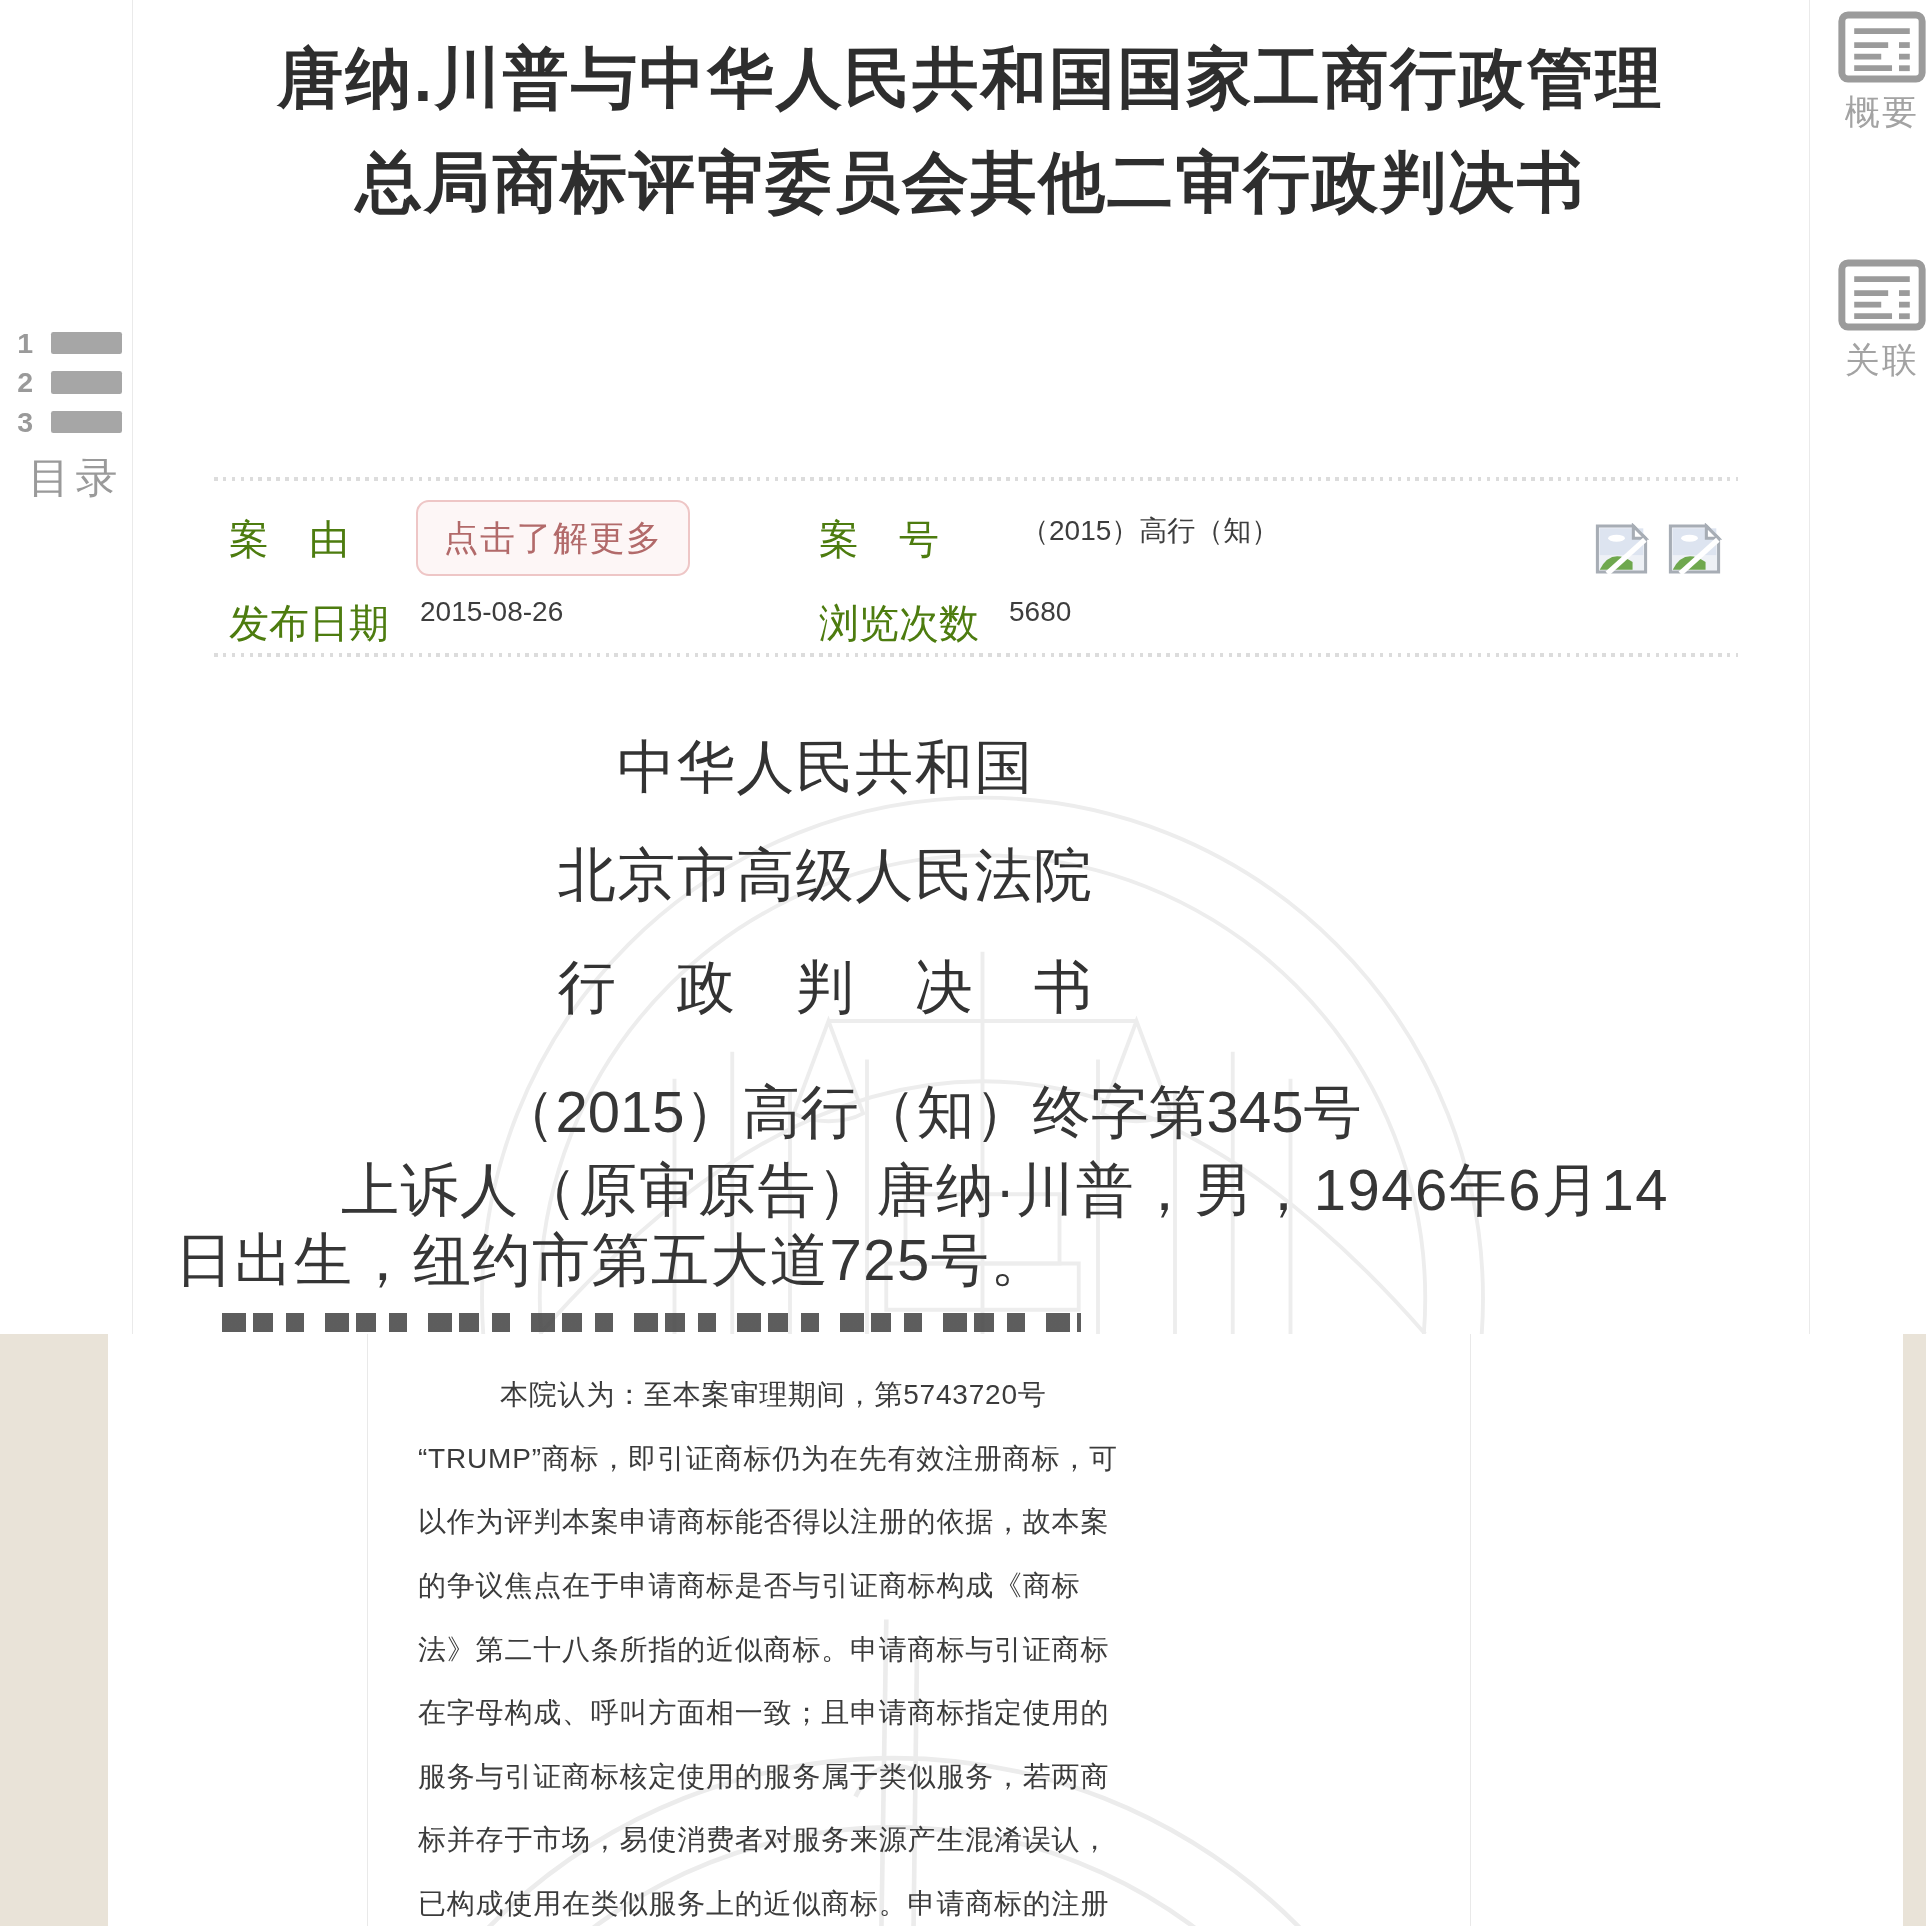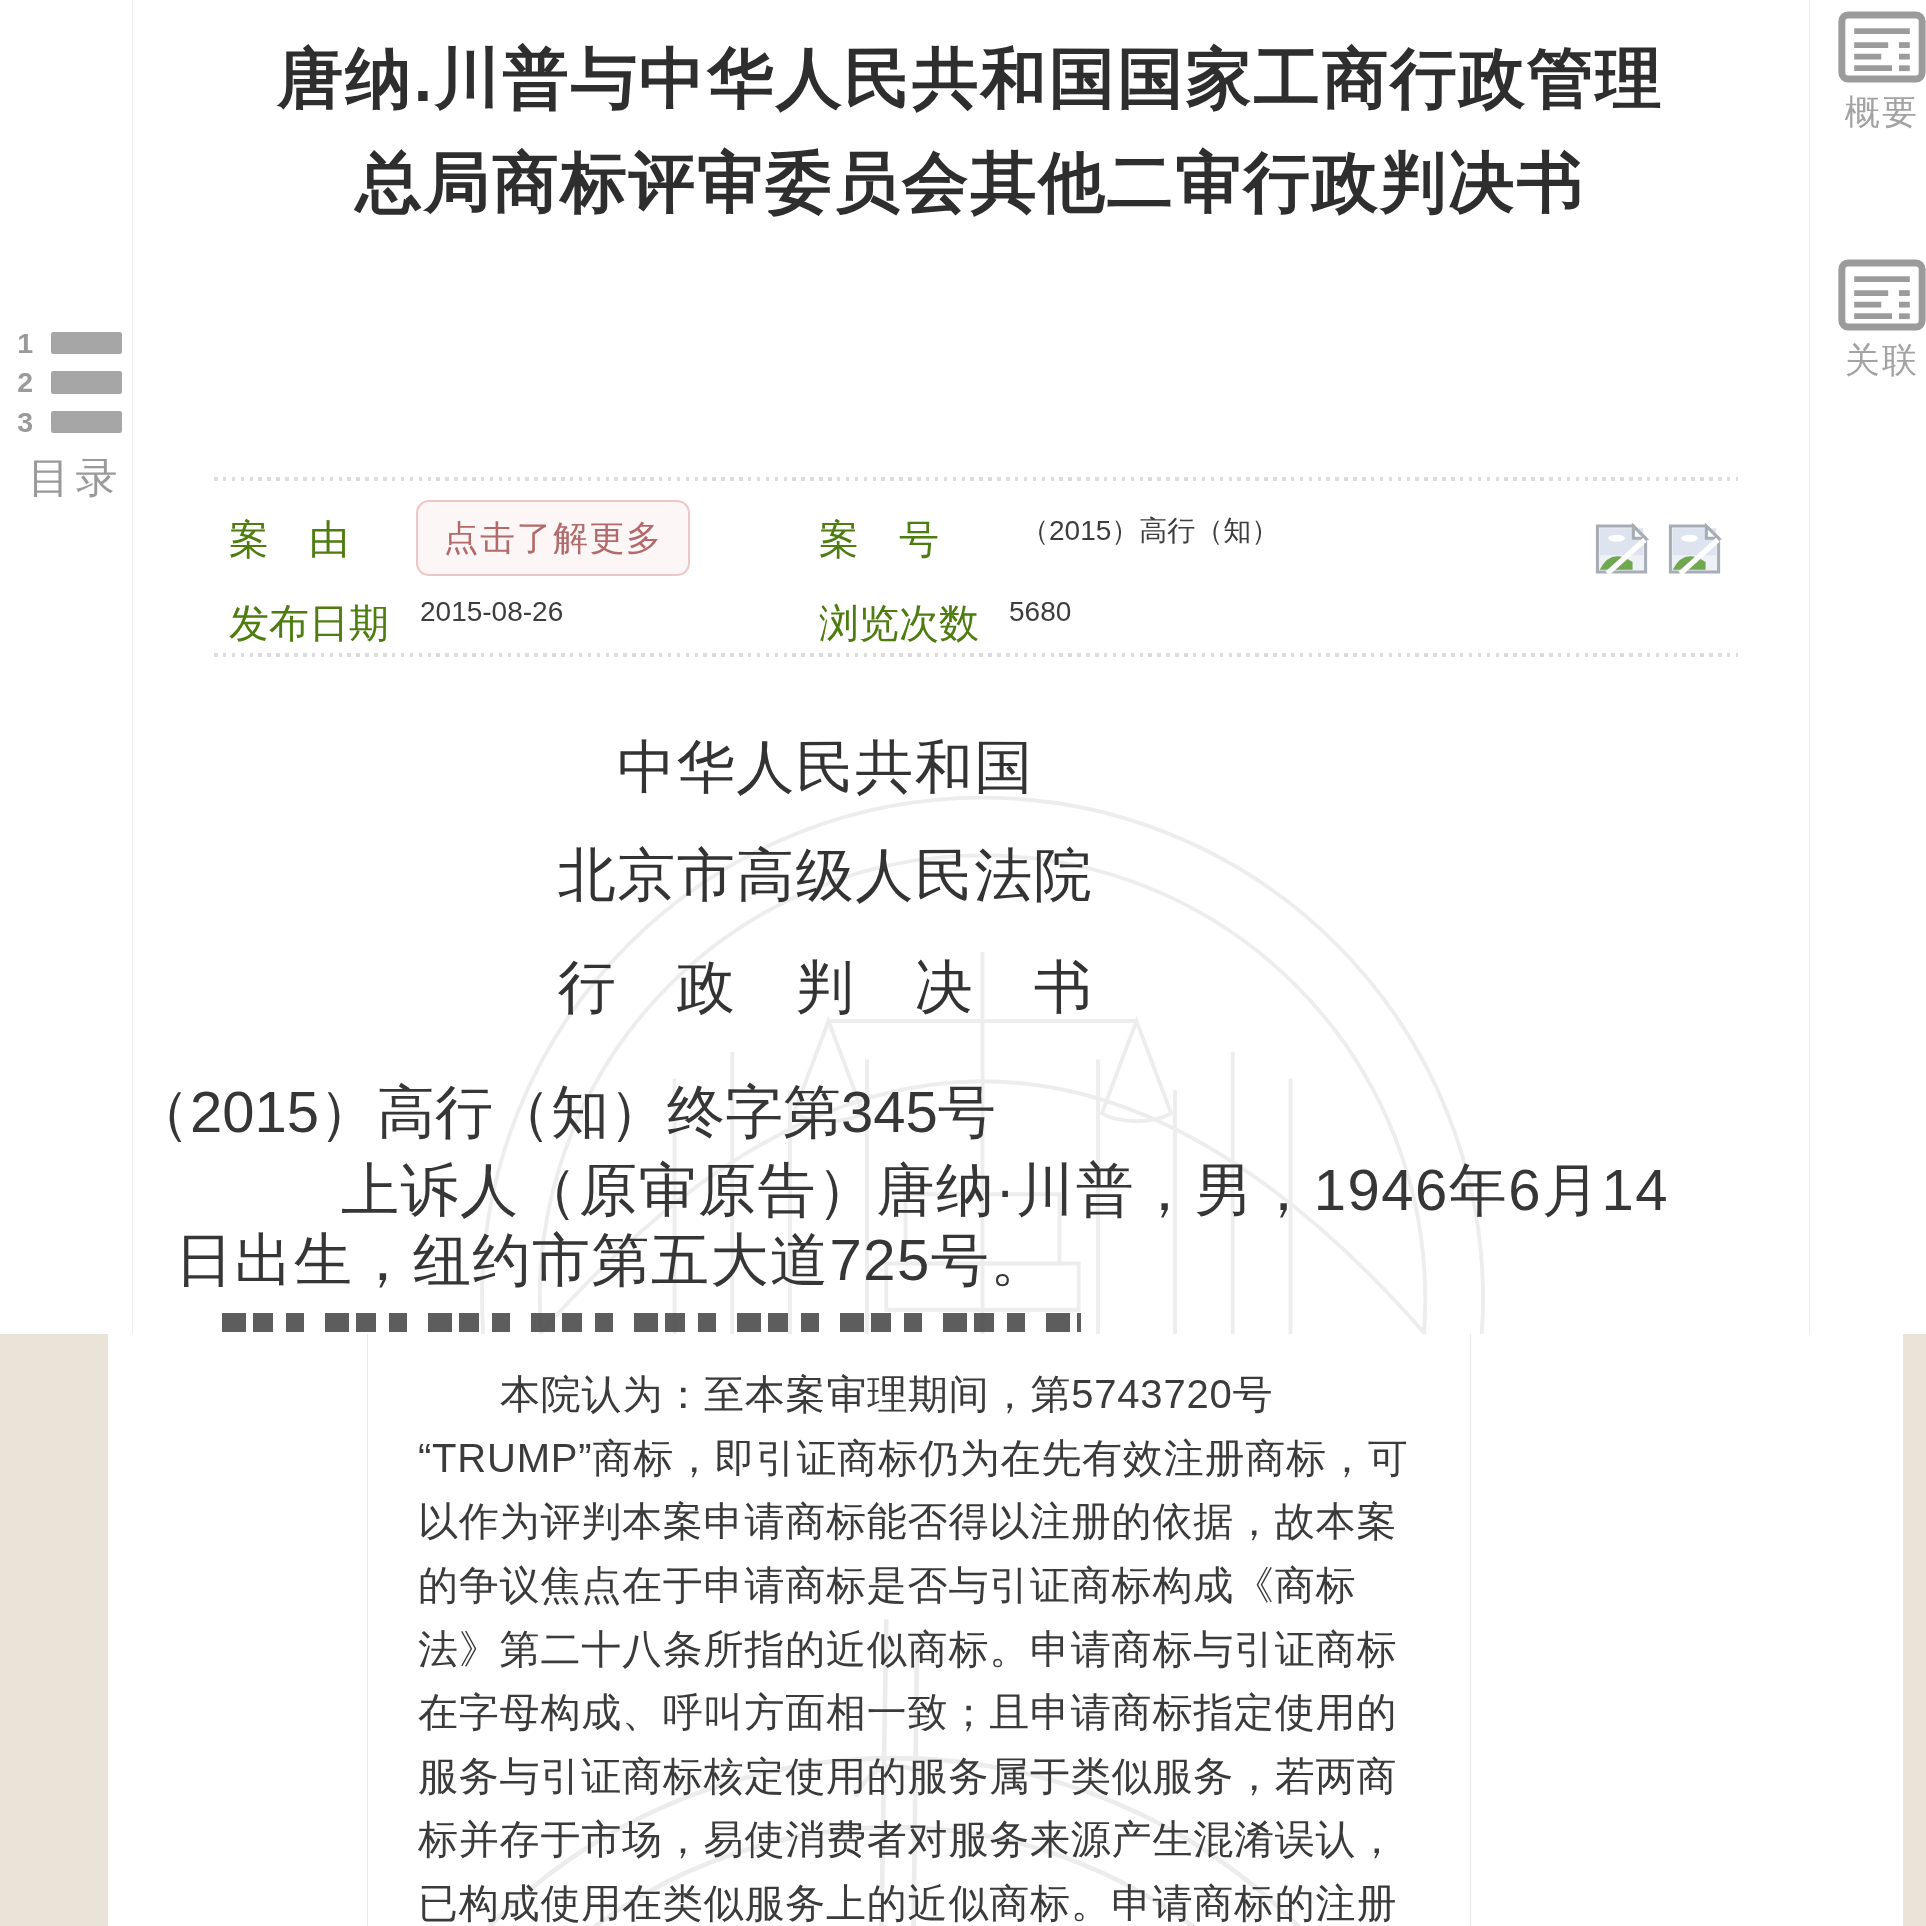--- a/index.html
+++ b/index.html
@@ -31,30 +31,30 @@
   .meta-label.justify{display:flex;justify-content:space-between;}
   .meta-value{position:absolute;font-size:28px;color:#3d3d3d;white-space:nowrap;}
   .more-btn{position:absolute;left:416px;top:500px;width:274px;height:76px;
     background:#fdf6f6;border:2.3px solid #eec6c6;border-radius:13px;box-sizing:border-box;
     display:flex;align-items:center;justify-content:center;
     font-size:35px;color:#b26a6a;letter-spacing:1.5px;cursor:pointer;white-space:nowrap;text-align:right;}
   .img-ph{position:absolute;top:523px;width:55px;height:52px;}
   
   .doc-center{position:absolute;left:132px;width:1387px;text-align:center;
     font-size:58px;color:#333333;letter-spacing:1.5px;white-space:nowrap;}
-  .doc-caseno{position:absolute;left:132px;width:1595px;text-align:left;
+  .doc-caseno{position:absolute;left:132px;width:1595px;text-align:center;
     font-size:58px;color:#363636;white-space:nowrap;}
   .doc-par{position:absolute;font-size:58px;color:#363636;letter-spacing:1.5px;white-space:nowrap;}
   .clip-frag{position:absolute;left:222px;top:1313px;width:859px;height:19px;opacity:.88;
     background:repeating-linear-gradient(90deg,#474747 0 24px,transparent 24px 31px,#474747 31px 51px,transparent 51px 64px,#474747 64px 82px,transparent 82px 103px);}
   
   .bottom-section{position:absolute;top:1334px;left:0;width:2002px;height:1335px;background:#e9e3d8;overflow:hidden;}
   .bottom-card{position:absolute;left:108px;top:0;width:1795px;height:1335px;background:#ffffff;}
   .page-edge{position:absolute;top:0;width:0.8px;height:1335px;background:#e9e9e9;}
-  .bline{position:absolute;left:418px;font-size:40px;line-height:47px;color:#3b3b3b;letter-spacing:0.8px;white-space:nowrap;}
+  .bline{position:absolute;left:418px;font-size:28px;line-height:47px;color:#3b3b3b;letter-spacing:0.8px;white-space:nowrap;}
   .bline.ind{padding-left:82px;}
   .watermark{position:absolute;pointer-events:none;}
 </style>
 </head>
 <body>
 
 <div class="top-section">
 
   <div class="card-edge" style="left:132px"></div>
   <div class="card-edge" style="left:1809px"></div>

